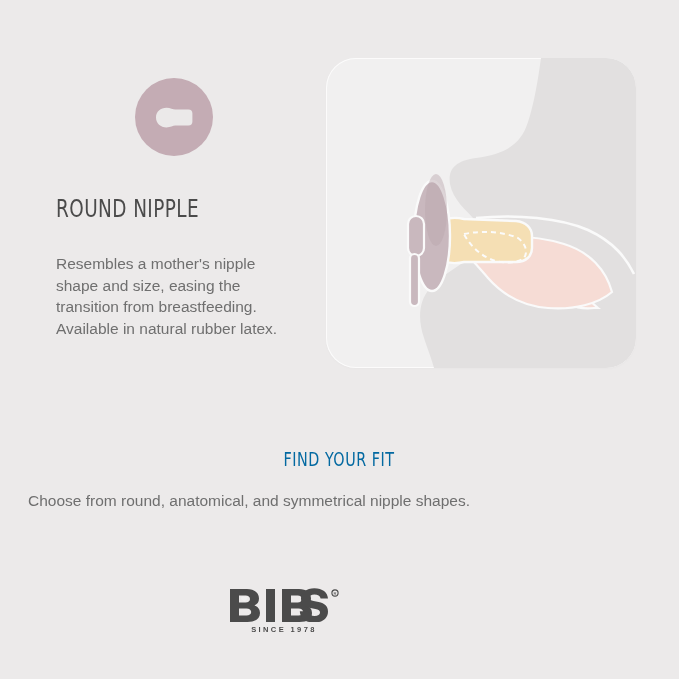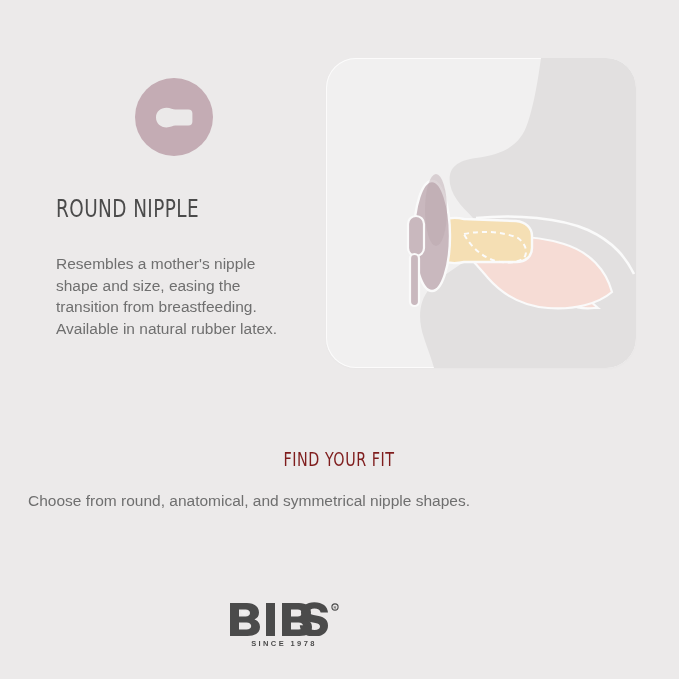--- a/index.html
+++ b/index.html
@@ -83,21 +83,21 @@
 
   
   .fit-heading {
     position: absolute;
     left: 0;
     top: 448px;
     width: 679px;
     text-align: center;
     font-size: 19px;
     letter-spacing: 0.6px;
-    color: #7f1d1d;
+    color: #0369a1;
     font-family: "Liberation Sans Narrow", "DejaVu Sans Condensed", "Liberation Sans", sans-serif;
   }
   .fit-heading span {
     display: inline-block;
     transform: scaleX(0.84);
   }
 
   .fit-sub {
     position: absolute;
     left: 0;
@@ -105,21 +105,21 @@
     width: 679px;
     font-size: 15.5px;
     color: #6f6f6f;
     padding-left: 28px;
   }
 
   
   .brand {
     position: absolute;
     left: 0;
-    top: 602px;
+    top: 588px;
     width: 568px;
     text-align: center;
     text-decoration: underline;
   }
   .brand-inner {
     display: inline-block;
     position: relative;
   }
   .brand-mark {
     position: relative;

